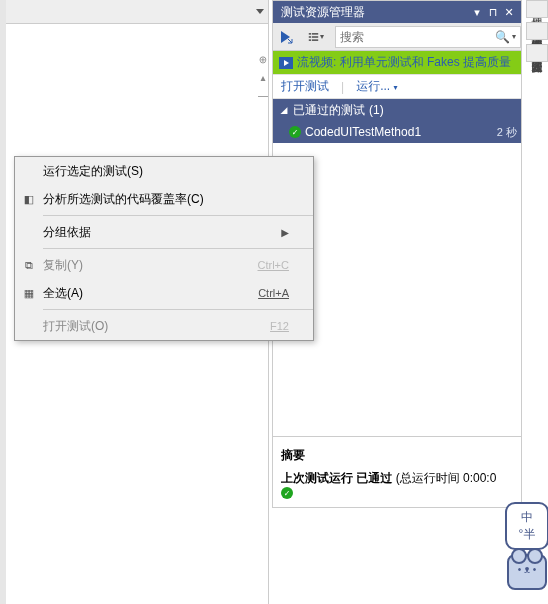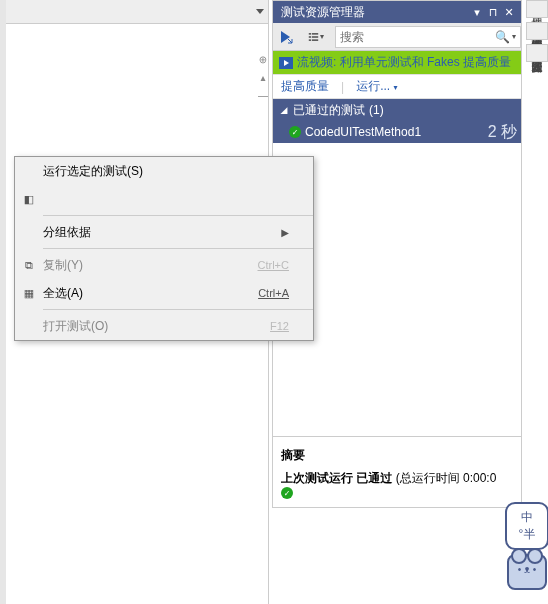--- a/index.html
+++ b/index.html
@@ -22,21 +22,21 @@
 .video-bar { height:24px; background:#84cc16; border-bottom:1px solid #e0e0e0; display:flex; align-items:center; padding:0 6px; color:#2a5db0; cursor:pointer; gap:4px; overflow:hidden; white-space:nowrap; }
 .link-row { height:24px; display:flex; align-items:center; padding:0 8px; gap:12px; border-bottom:1px solid #e0e0e0; }
 .link-row a { color:#2a5db0; cursor:pointer; text-decoration:none; }
 .tree { flex:1; overflow:hidden; }
 .group-hdr { height:22px; background:#4a5b8c; color:#fff; display:flex; align-items:center; padding:0 6px; gap:4px; }
 .expander { width:10px; height:10px; display:flex; align-items:center; justify-content:center; font-size:9px; cursor:pointer; }
 .test-row { height:22px; display:flex; align-items:center; padding:0 4px; background:#4a5b8c; color:#fff; }
 .test-row.sel { background:#4a5b8c; }
 .pass-badge { width:12px; height:12px; border-radius:50%; background:#1fa51f; color:#fff; font-size:8px; display:flex; align-items:center; justify-content:center; margin:0 4px 0 12px; }
 .row-name { flex:1; }
-.row-time { color:#dce3f0; font-size:16px;margin-left:48px; }
+.row-time { color:#dce3f0; font-size:11px;margin-left:48px; }
 .summary { border-top:1px solid #ccc; padding:10px 8px 8px; background:#fff; }
 .summary .ttl { font-weight:bold; margin-bottom:6px; }
 .summary .line { white-space:nowrap; overflow:hidden; }
 .summary .pass-ln { display:flex; align-items:center; gap:6px; }
 .ctx-menu { position:absolute; left:14px; top:156px; width:300px; background:#f0f0f0; border:1px solid #999; box-shadow:2px 2px 6px rgba(0,0,0,0.25); z-index:50; }
 .ctx-row { height:28px; display:flex; align-items:center; padding-right:24px; cursor:default; }
 .ctx-row.enabled { color:#000; cursor:pointer; }
 .ctx-row.disabled { color:#888; }
 .ctx-icon { width:28px; display:flex; align-items:center; justify-content:center; font-size:11px; color:#555; }
 .ctx-label { flex:1; }
@@ -69,20 +69,21 @@
   </div>
 </div>
 
 <div class="ctx-menu">
   <div class="ctx-row enabled">
     <span class="ctx-icon"></span>
     <span class="ctx-label">运行选定的测试(S)</span>
   </div>
   <div class="ctx-row enabled">
     <span class="ctx-icon">◧</span>
+    <span class="ctx-label">分析所选测试的代码覆盖率(C)</span>
   </div>
   <div class="ctx-sep"></div>
   <div class="ctx-row enabled">
     <span class="ctx-icon"></span>
     <span class="ctx-label">分组依据</span>
     <span class="ctx-arrow">▶</span>
   </div>
   <div class="ctx-sep"></div>
   <div class="ctx-row disabled">
     <span class="ctx-icon">⧉</span>
@@ -136,21 +137,21 @@
     </div>
   </div>
   <div class="video-bar">
     <svg width="14" height="12" viewBox="0 0 14 12">
         <rect x="0" y="0" width="14" height="12" fill="#2a5db0"></rect>
         <path d="M5 3 L10 6 L5 9 Z" fill="#fff"></path>
       </svg>
     <span>流视频: 利用单元测试和 Fakes 提高质量</span>
   </div>
   <div class="link-row">
-    <a>提高质量</a>
+    <a>打开测试</a>
     <span style="color:#ccc">|</span>
     <a><span>运行...</span> <span style="font-size:8px">▾</span></a>
   </div>
   <div class="tree">
     <div class="group-hdr">
       <span class="expander">◢</span>
       <span>已通过的测试</span>
       <span>(1)</span>
     </div>
     <div class="test-row sel">

